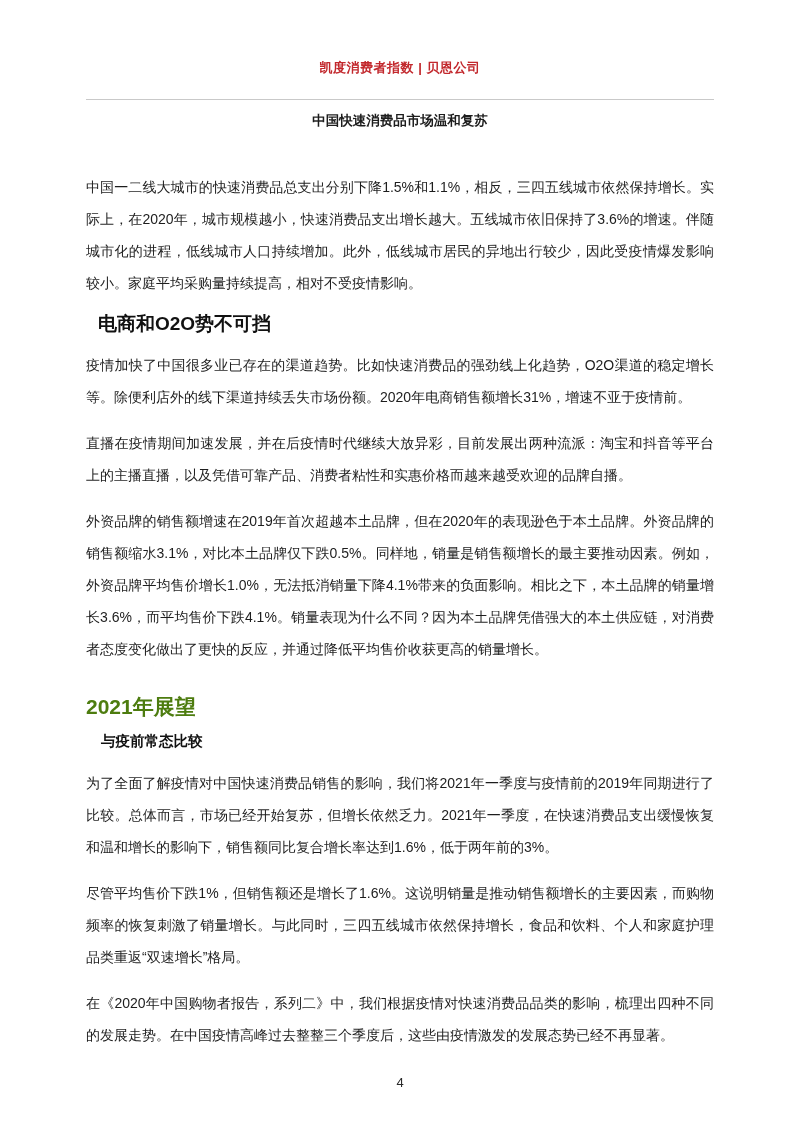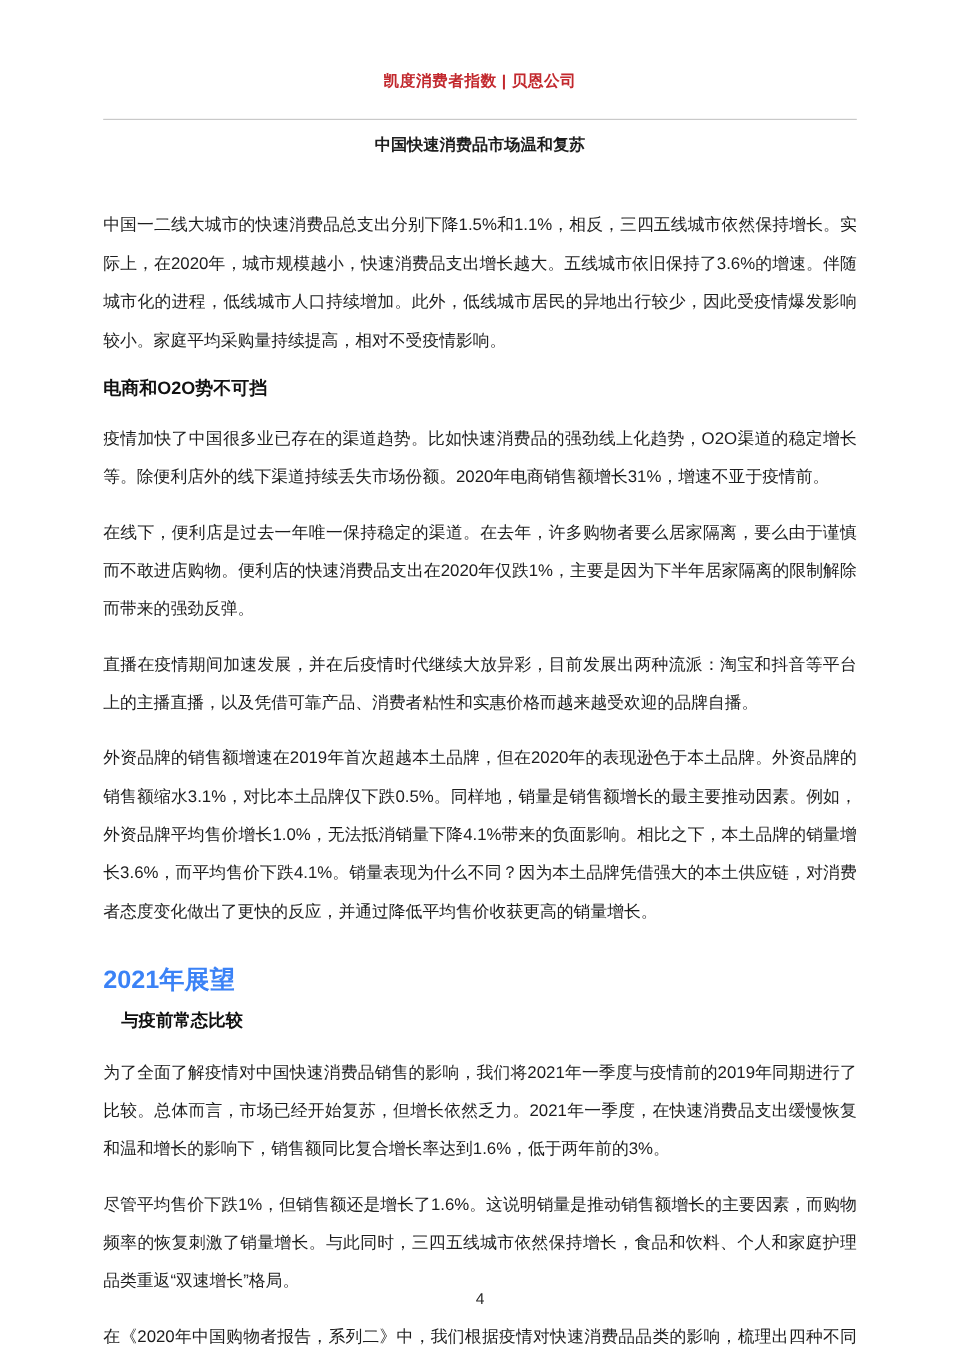--- a/index.html
+++ b/index.html
@@ -47,32 +47,32 @@
   }
   .content p {
     margin: 0 0 14px 0;
     font-size: 14px;
     line-height: 32px;
     text-align: justify;
     text-justify: inter-ideograph;
     color: #1d1d1d;
   }
   .sec-heading {
-    margin: 0 0 14px 0;
-    font-size: 15px;
+    margin: 0 0 14px 12px;
+    font-size: 19px;
     line-height: 22px;
     font-weight: 700;
     color: #111111;
   }
   .outlook-heading {
     margin: 28px 0 0 0;
     font-size: 21px;
     line-height: 28px;
     font-weight: 700;
-    color: #3b82f6;
+    color: #4d7c0f;
   }
   .outlook-subheading {
     margin: 10px 0 16px 15px;
     font-size: 14.5px;
     line-height: 20px;
     font-weight: 700;
     color: #111111;
   }
   .footer-page-number {
     position: absolute;
@@ -96,21 +96,20 @@
   <div class="page-title">中国快速消费品市场温和复苏</div>
 
   <div class="content">
 
     <p>中国一二线大城市的快速消费品总支出分别下降1.5%和1.1%，相反，三四五线城市依然保持增长。实际上，在2020年，城市规模越小，快速消费品支出增长越大。五线城市依旧保持了3.6%的增速。伴随城市化的进程，低线城市人口持续增加。此外，低线城市居民的异地出行较少，因此受疫情爆发影响较小。家庭平均采购量持续提高，相对不受疫情影响。</p>
 
     <h3 class="sec-heading">电商和O2O势不可挡</h3>
 
     <p>疫情加快了中国很多业已存在的渠道趋势。比如快速消费品的强劲线上化趋势，O2O渠道的稳定增长等。除便利店外的线下渠道持续丢失市场份额。2020年电商销售额增长31%，增速不亚于疫情前。</p>
 
-    <p>在线下，便利店是过去一年唯一保持稳定的渠道。在去年，许多购物者要么居家隔离，要么由于谨慎而不敢进店购物。便利店的快速消费品支出在2020年仅跌1%，主要是因为下半年居家隔离的限制解除而带来的强劲反弹。</p>
 
 
     <p>直播在疫情期间加速发展，并在后疫情时代继续大放异彩，目前发展出两种流派：淘宝和抖音等平台上的主播直播，以及凭借可靠产品、消费者粘性和实惠价格而越来越受欢迎的品牌自播。</p>
 
     <p>外资品牌的销售额增速在2019年首次超越本土品牌，但在2020年的表现逊色于本土品牌。外资品牌的销售额缩水3.1%，对比本土品牌仅下跌0.5%。同样地，销量是销售额增长的最主要推动因素。例如，外资品牌平均售价增长1.0%，无法抵消销量下降4.1%带来的负面影响。相比之下，本土品牌的销量增长3.6%，而平均售价下跌4.1%。销量表现为什么不同？因为本土品牌凭借强大的本土供应链，对消费者态度变化做出了更快的反应，并通过降低平均售价收获更高的销量增长。</p>
 
     <h2 class="outlook-heading">2021年展望</h2>
 
     <h3 class="outlook-subheading">与疫前常态比较</h3>
 

